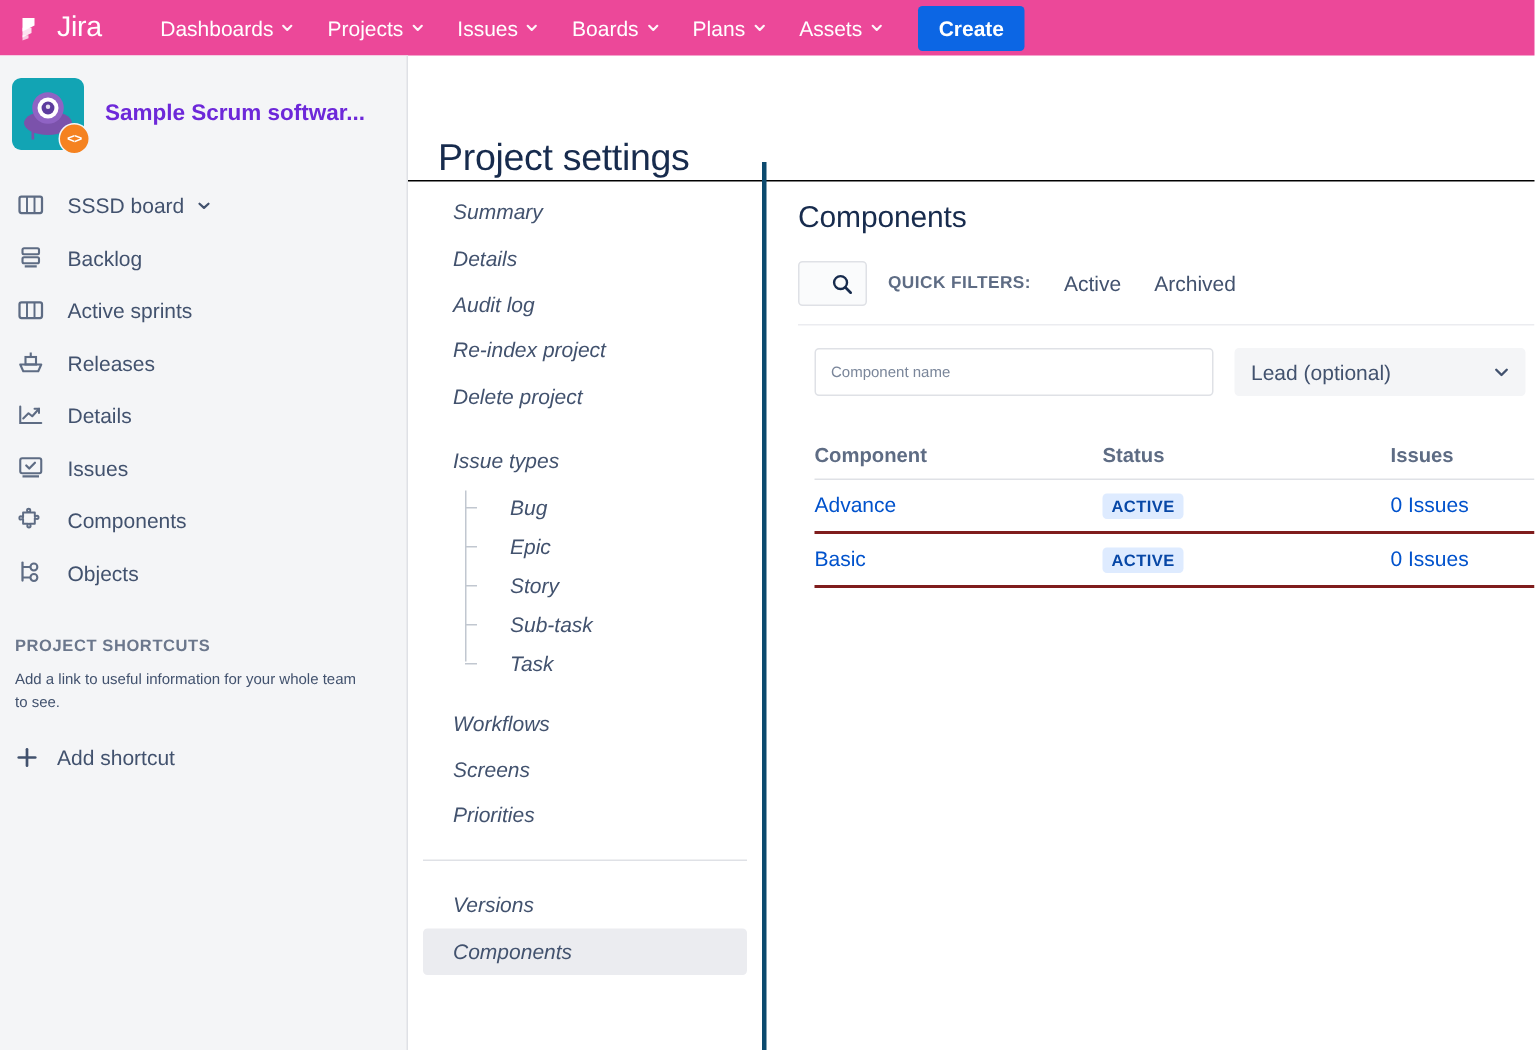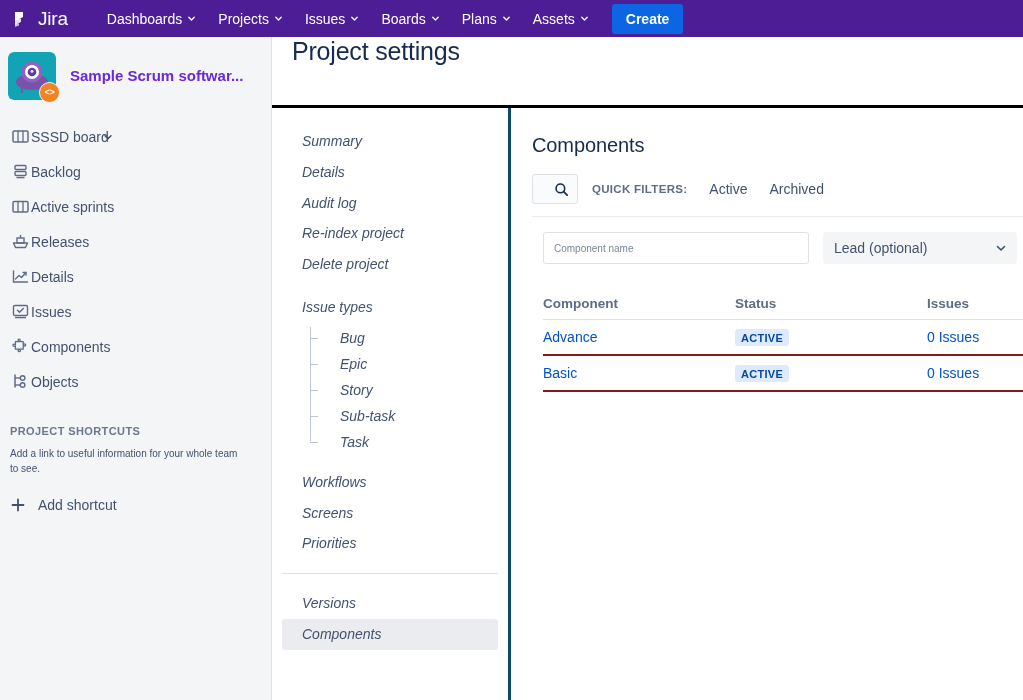--- a/index.html
+++ b/index.html
@@ -8,21 +8,21 @@
     font-family: "Liberation Sans", sans-serif;
     background: #ffffff;
     overflow: hidden;
     color: #172B4D;
   }
 
   
   .topnav {
     position: absolute; top: 0; left: 0;
     width: 1023px; height: 37px;
-    background: #4c1d95;
+    background: #ec4899;
     display: flex; align-items: flex-start;
   }
   .brand {
     display: flex; align-items: center; gap: 6px;
     padding: 0 10px 0 12px; height: 100%;
   }
   .brand-logo { width: 20px; height: 20px; display: block; }
   .brand-text {
     color: #ffffff; font-size: 19px; font-weight: 500;
     letter-spacing: -0.2px; line-height: 1;
@@ -64,21 +64,21 @@
     display: flex; align-items: center; justify-content: center;
     color: #ffffff; font-size: 9px; font-weight: 700;
     font-family: "Liberation Mono", monospace; letter-spacing: -0.5px;
   }
   .proj-name {
     font-size: 15px; font-weight: 700; color: #6d28d9;
     line-height: 1.2;
   }
   .nav-list { padding-top: 3px; }
   .side-item {
-    display: flex; align-items: center; gap: 0;
+    display: flex; align-items: center; gap: 14px;
     height: 35px; padding: 0 14px 0 10px;
     color: #42526E; font-size: 14px;
     cursor: pointer;
   }
   .side-ico { width: 21px; height: 21px; flex: none; display: block; }
   .side-label { line-height: 1; }
   .board-caret { width: 10px; height: 10px; margin-left: -6px; }
 
   .shortcut-sect { padding: 26px 14px 0 10px; }
   .shortcut-title {
@@ -93,23 +93,23 @@
   .add-shortcut {
     display: flex; align-items: center; gap: 12px;
     font-size: 14px; color: #42526E; cursor: pointer;
     height: 30px;
   }
   .plus-ico { width: 16px; height: 16px; display: block; }
 
   
   .page-title {
     position: absolute; top: 37px; left: 272px;
-    width: 751px; height: 71px;
-    border-bottom: 3px solid #000000;
-    display: flex; align-items: flex-start;
+    width: 751px; height: 84px;
+    border-bottom: 1px solid #000000;
+    display: flex; align-items: flex-end;
     padding-left: 20px;
   }
   .page-title h1 {
     font-size: 25px; font-weight: 500; color: #172B4D;
     letter-spacing: -0.2px;
   }
 
   
   .settings-nav {
     position: absolute; top: 108px; left: 272px;

